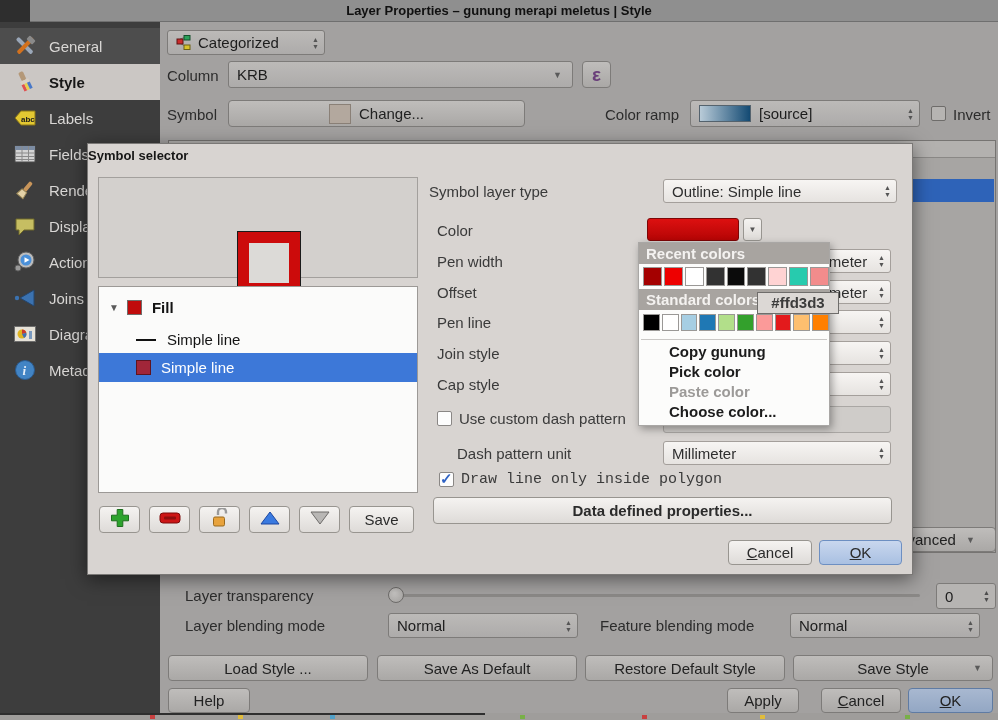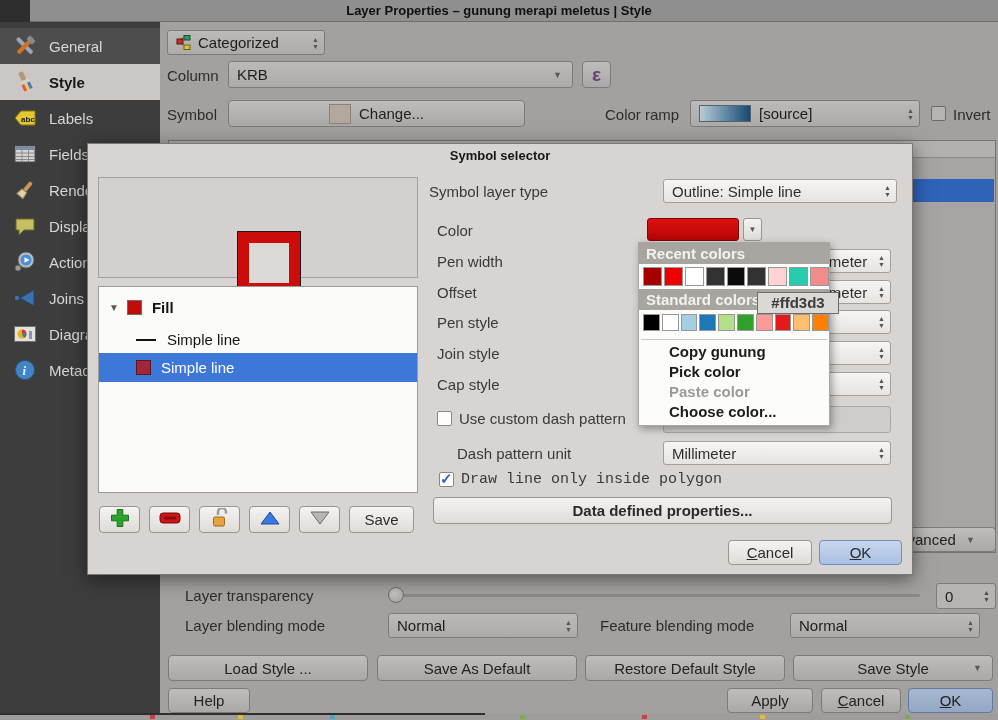--- a/index.html
+++ b/index.html
@@ -37,21 +37,21 @@
   .accel { display:inline-block; }
   .accel::first-letter { text-decoration:underline; }
 
   
   .classes-table { position:absolute; left:168px; top:140px; width:828px; height:413px; background:#a7a5a3; border:1px solid #76747? ; border:1px solid #767472; z-index:2; }
   .classes-header { position:absolute; left:0; top:0; width:100%; height:17px; background:#b3b1af; border-bottom:1px solid #8a8886; }
   .classes-selrow { position:absolute; left:1px; top:38px; width:824px; height:23px; background:#2e63b8; }
 
   
   .modal { position:absolute; left:87px; top:143px; width:826px; height:432px; background:#d8d4d1; border:1px solid #7a7876; box-shadow:0 4px 18px rgba(0,0,0,.5); z-index:5; }
-  .modal-title { position:absolute; left:0; top:0; width:100%; height:24px; text-align:center; line-height:24px; font-size:13px; font-weight:bold; color:#161616; }
+  .modal-title { position:absolute; left:0; top:0; width:100%; height:24px; line-height:24px; font-size:13px; font-weight:bold; color:#161616; }
   .preview-box { position:absolute; left:10px; top:33px; width:320px; height:101px; background:#d3d0cd; border:1px solid #a3a09d; }
   .preview-square { position:absolute; left:139px; top:54px; width:62px; height:62px; background:#dcdad7; border:11px solid #cc0b0b; outline:1px solid #1a1a1a; }
   .tree-box { position:absolute; left:10px; top:142px; width:320px; height:207px; background:#fbfbfa; border:1px solid #9c9996; }
   .tree-row { position:absolute; left:0; width:318px; height:29px; display:flex; align-items:center; font-size:15px; color:#141414; }
   .tree-row.sel { background:#3d78d8; color:#fff; }
   .tree-swatch { width:15px; height:15px; border:1px solid #6f6d6b; margin-right:10px; flex:0 0 15px; }
   .icon-btn { position:absolute; top:362px; width:41px; height:27px; background:linear-gradient(#f5f3f1,#dedbd8); border:1px solid #989590; border-radius:4px; display:flex; align-items:center; justify-content:center; }
 
   
   .color-btn { position:absolute; left:559px; top:74px; width:92px; height:23px; background:linear-gradient(#dd1010,#b50505); border:1px solid #7d0606; border-radius:3px; }
@@ -290,21 +290,21 @@
       <span>Restore Default Style</span>
     </div>
   <div class="btn-dim" style="left:793px; top:655px; width:200px; height:26px;">
     <span>Save Style</span>
     <span style="position:absolute; right:10px; font-size:9px; color:#5a5a5a;">▼</span>
   </div>
 
   <div class="btn-dim" style="left:168px; top:688px; width:82px; height:25px;">
       <span>Help</span>
     </div>
-  <div class="btn-dim" style="left:727px; top:688px; width:86px; height:25px;">
+  <div class="btn-dim" style="left:727px; top:688px; width:72px; height:25px;">
       <span>Apply</span>
     </div>
   <div class="btn-dim" style="left:821px; top:688px; width:80px; height:25px;">
       <span class="accel">Cancel</span>
     </div>
   <div class="btn-dim" style="left:908px; top:688px; width:85px; height:25px; background:linear-gradient(#a8b8d0,#93a7c4); border-color:#5f7ba3;">
       <span class="accel">OK</span>
     </div>
 
   <div class="bottom-sliver">
@@ -410,21 +410,21 @@
         </span>
       </div>
     <div class="combo" style="left:707px; top:136px; width:96px; height:24px; padding-left:7px;">
       <span>Millimeter</span>
       <span class="spin">
           <span>▲</span>
           <span>▼</span>
         </span>
     </div>
 
-    <div class="mlabel" style="left:349px; top:170px;">Pen style</div>
+    <div class="mlabel" style="left:349px; top:170px;">Pen line</div>
     <div class="combo" style="left:575px; top:166px; width:228px; height:24px;">
         <span class="spin">
           <span>▲</span>
           <span>▼</span>
         </span>
       </div>
 
     <div class="mlabel" style="left:349px; top:201px;">Join style</div>
     <div class="combo" style="left:575px; top:197px; width:228px; height:24px;">
         <span class="spin">

